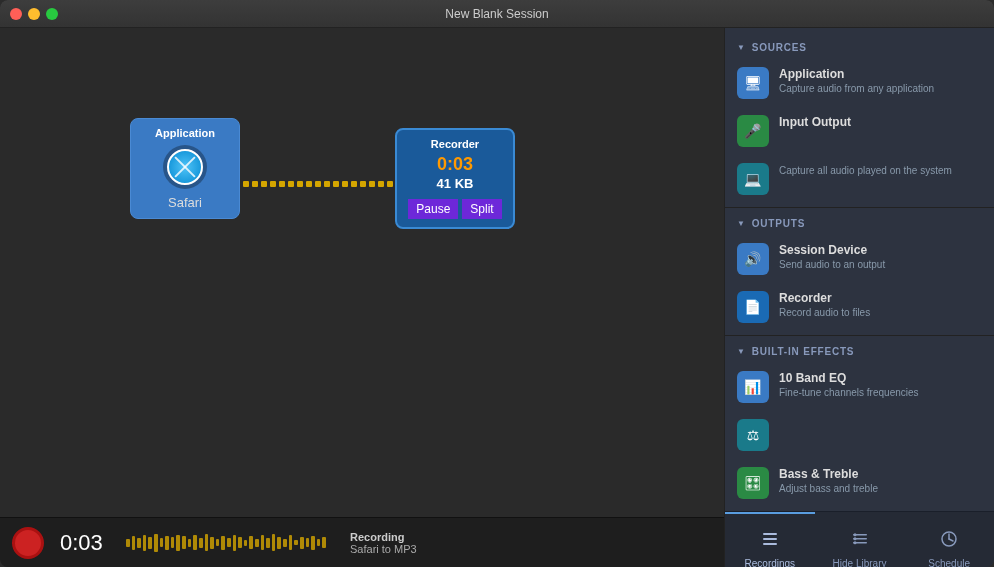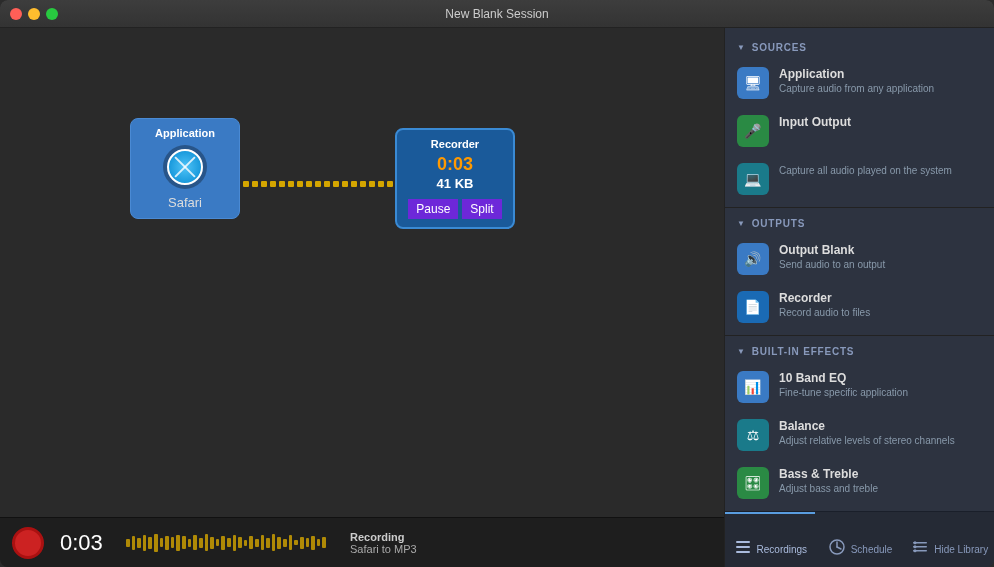--- a/index.html
+++ b/index.html
@@ -330,21 +330,21 @@
     .tab-bar {
       height: 56px;
       background: #252a35;
       border-top: 1px solid #1a1f2a;
       display: flex;
       align-items: stretch;
     }
     .tab-item {
       flex: 1;
       display: flex;
-      flex-direction: row;
+      flex-direction: column;
       align-items: center;
       justify-content: center;
       gap: 4px;
       cursor: pointer;
       border-top: 2px solid transparent;
       padding-top: 17px;
     }
     .tab-item.active {
       border-top-color: #5a9de0;
     }
@@ -508,21 +508,21 @@
       <div class="section-divider"></div>
 
       <div class="section-header">
         <span class="section-chevron">▼</span>
         <span>OUTPUTS</span>
       </div>
 
       <div class="sidebar-item">
         <div class="sidebar-item-icon">🔊</div>
         <div class="sidebar-item-text">
-          <span class="sidebar-item-name">Output Blank</span>
+          <span class="sidebar-item-name">Session Device</span>
           <span class="sidebar-item-desc">Send audio to an output</span>
         </div>
       </div>
 
       <div class="sidebar-item">
         <div class="sidebar-item-icon blue">📄</div>
         <div class="sidebar-item-text">
           <span class="sidebar-item-name">Recorder</span>
           <span class="sidebar-item-desc">Record audio to files</span>
         </div>
@@ -532,30 +532,26 @@
 
       <div class="section-header">
         <span class="section-chevron">▼</span>
         <span>BUILT-IN EFFECTS</span>
       </div>
 
       <div class="sidebar-item">
         <div class="sidebar-item-icon">📊</div>
         <div class="sidebar-item-text">
           <span class="sidebar-item-name">10 Band EQ</span>
-          <span class="sidebar-item-desc">Fine-tune specific application</span>
+          <span class="sidebar-item-desc">Fine-tune channels frequencies</span>
         </div>
       </div>
 
       <div class="sidebar-item">
         <div class="sidebar-item-icon teal">⚖</div>
-        <div class="sidebar-item-text">
-          <span class="sidebar-item-name">Balance</span>
-          <span class="sidebar-item-desc">Adjust relative levels of stereo channels</span>
-        </div>
       </div>
 
       <div class="sidebar-item">
         <div class="sidebar-item-icon green">🎛</div>
         <div class="sidebar-item-text">
           <span class="sidebar-item-name">Bass &amp; Treble</span>
           <span class="sidebar-item-desc">Adjust bass and treble</span>
         </div>
       </div>
 
@@ -564,39 +560,39 @@
     <div class="tab-bar">
       <div class="tab-item active">
         <span class="tab-icon">
           <svg width="20" height="20" viewBox="0 0 20 20" fill="none" xmlns="http://www.w3.org/2000/svg">
             <rect x="3" y="4" width="14" height="2" rx="1" fill="#aabbdd"></rect>
             <rect x="3" y="9" width="14" height="2" rx="1" fill="#aabbdd"></rect>
             <rect x="3" y="14" width="14" height="2" rx="1" fill="#aabbdd"></rect>
           </svg>
         </span>
         <span class="tab-label">Recordings</span>
-      </div>
-      <div class="tab-item">
-        <span class="tab-icon">
-          <svg width="20" height="20" viewBox="0 0 20 20" fill="none" xmlns="http://www.w3.org/2000/svg">
-            <circle cx="10" cy="10" r="7" stroke="#8899bb" stroke-width="1.5" fill="none"></circle>
-            <line x1="10" y1="5" x2="10" y2="10" stroke="#8899bb" stroke-width="1.5" stroke-linecap="round"></line>
-            <line x1="10" y1="10" x2="14" y2="12" stroke="#8899bb" stroke-width="1.5" stroke-linecap="round"></line>
-          </svg>
-        </span>
-        <span class="tab-label">Schedule</span>
       </div>
       <div class="tab-item">
         <span class="tab-icon">
           <svg width="20" height="20" viewBox="0 0 20 20" fill="none" xmlns="http://www.w3.org/2000/svg">
             <rect x="3" y="5" width="14" height="1.5" rx="0.75" fill="#8899bb"></rect>
             <rect x="3" y="9" width="14" height="1.5" rx="0.75" fill="#8899bb"></rect>
             <rect x="3" y="13" width="14" height="1.5" rx="0.75" fill="#8899bb"></rect>
             <circle cx="5" cy="5.75" r="1.5" fill="#8899bb"></circle>
             <circle cx="5" cy="9.75" r="1.5" fill="#8899bb"></circle>
             <circle cx="5" cy="13.75" r="1.5" fill="#8899bb"></circle>
           </svg>
         </span>
         <span class="tab-label">Hide Library</span>
       </div>
+      <div class="tab-item">
+        <span class="tab-icon">
+          <svg width="20" height="20" viewBox="0 0 20 20" fill="none" xmlns="http://www.w3.org/2000/svg">
+            <circle cx="10" cy="10" r="7" stroke="#8899bb" stroke-width="1.5" fill="none"></circle>
+            <line x1="10" y1="5" x2="10" y2="10" stroke="#8899bb" stroke-width="1.5" stroke-linecap="round"></line>
+            <line x1="10" y1="10" x2="14" y2="12" stroke="#8899bb" stroke-width="1.5" stroke-linecap="round"></line>
+          </svg>
+        </span>
+        <span class="tab-label">Schedule</span>
+      </div>
     </div>
   </div>
 </div>
 
 </body></html>

